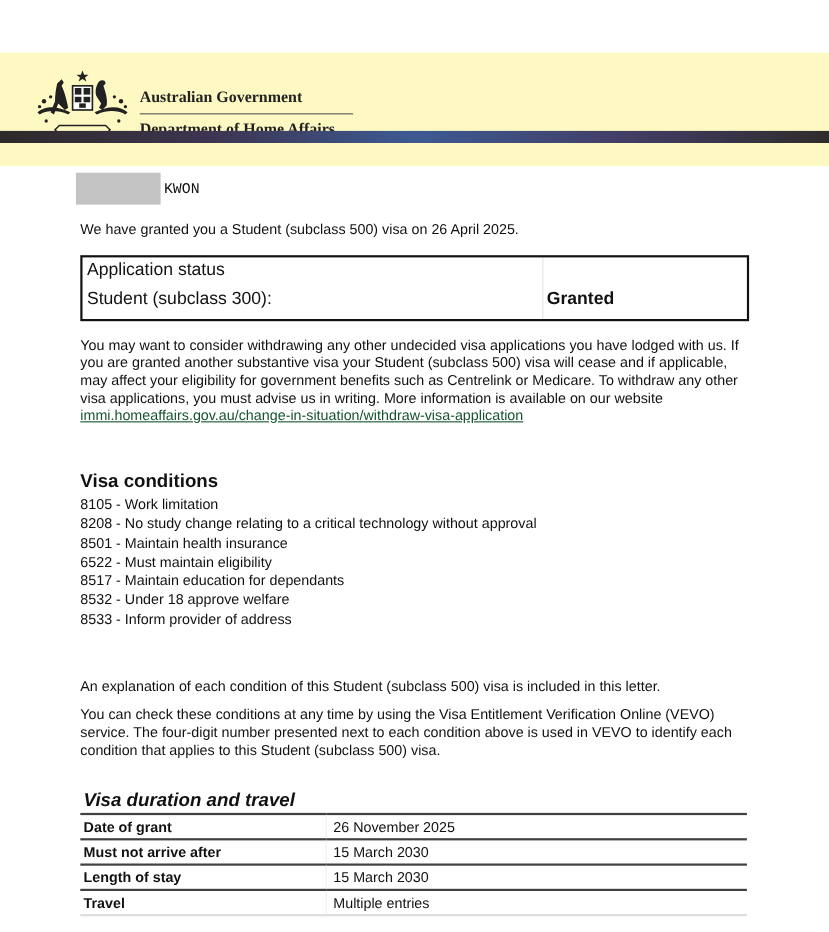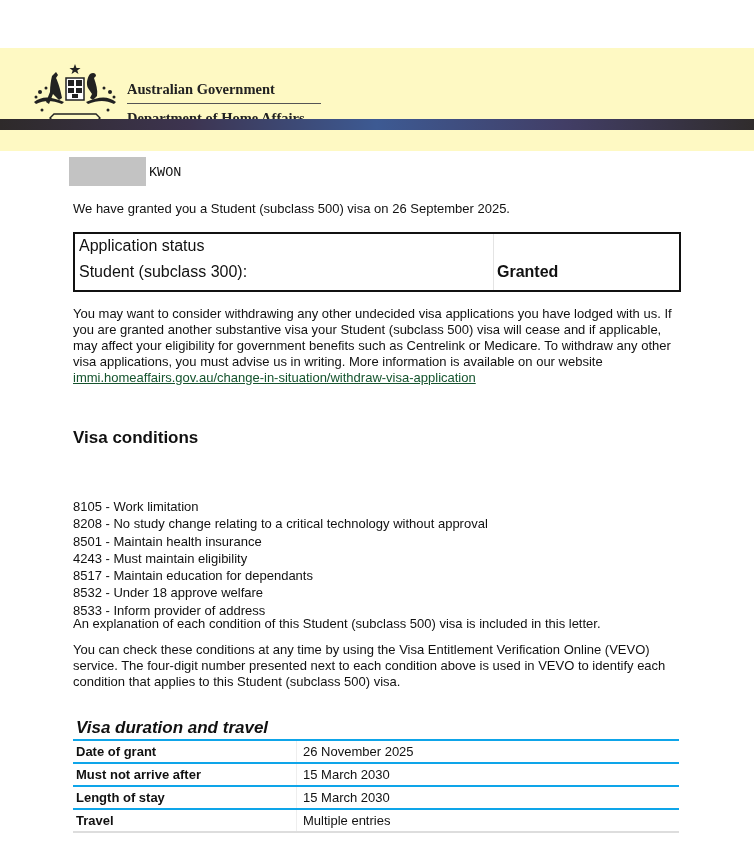--- a/index.html
+++ b/index.html
@@ -38,29 +38,29 @@
       border: 2px solid #111; border-bottom-width: 2px; border-right-width: 2px;
     }
     .status-box .title { position: absolute; left: 4px; top: 3px; font-size: 16px; font-weight: normal; }
     .status-box .visa { position: absolute; left: 4px; top: 29px; font-size: 16px; }
     .status-box .granted { position: absolute; left: 422px; top: 29px; font-size: 16px; font-weight: bold; }
     .status-box .vline { position: absolute; left: 418px; top: 0; height: 100%; width: 0; border-left: 1px solid #bbb; opacity: 0.4; }
     .withdraw { top: 306px; width: 600px; }
     .withdraw a { color: #14532d; text-decoration: underline; }
     .h2 { position: absolute; left: 73px; font-size: 17px; font-weight: bold; }
     .cond-title { top: 428px; }
-    .cond-list { position: absolute; left: 73px; top: 450px; font-size: 13px; line-height: 17.3px; margin-top: 48px; }
+    .cond-list { position: absolute; left: 73px; top: 450px; font-size: 13px; line-height: 17.3px; }
     .explain { top: 616px; }
     .vevo { top: 642px; width: 620px; }
     .dur-title { top: 718px; left: 76px; font-style: italic; }
     .dur-table {
       position: absolute; left: 73px; top: 739px; width: 606px;
       border-collapse: collapse; font-size: 13px;
     }
-    .dur-table td { height: 21px; padding: 0 0 0 3px; border-top: 2px solid #0ea5e9; }
+    .dur-table td { height: 21px; padding: 0 0 0 3px; border-top: 2px solid #404040; }
     .dur-table tr:last-child td { border-bottom: 2px solid #ddd; }
     .dur-table td.k { font-weight: bold; width: 220px; border-right: 1px solid #eee; }
     .dur-table td.v { padding-left: 6px; }
   </style>
 </head>
 <body>
 
 <div class="header">
   <svg class="crest" viewBox="0 0 94 70">
     <g fill="#222">
@@ -98,37 +98,37 @@
     <div class="dept">Department of Home Affairs</div>
   </div>
 </div>
 <div class="band"></div>
 
 <div class="name-row">
   <div class="redact"></div>
   <span class="surname">KWON</span>
 </div>
 
-<div class="p grant-line">We have granted you a Student (subclass 500) visa on 26 September 2025.</div>
+<div class="p grant-line">We have granted you a Student (subclass 500) visa on 26 April 2025.</div>
 
 <div class="status-box">
   <div class="vline"></div>
   <div class="title">Application status</div>
   <div class="visa">Student (subclass 300):</div>
   <div class="granted">Granted</div>
 </div>
 
 <div class="p withdraw"><span>You may want to consider withdrawing any other undecided visa applications you have lodged with us. If you are granted another substantive visa your Student (subclass 500) visa will cease and if applicable, may affect your eligibility for government benefits such as Centrelink or Medicare. To withdraw any other visa applications, you must advise us in writing. More information is available on our website </span><a href="#">immi.homeaffairs.gov.au/change-in-situation/withdraw-visa-application</a></div>
 
 <div class="h2 cond-title">Visa conditions</div>
 <div class="cond-list">
   <div>8105 - Work limitation</div>
   <div>8208 - No study change relating to a critical technology without approval</div>
   <div>8501 - Maintain health insurance</div>
-  <div>4243 - Must maintain eligibility</div>
+  <div>6522 - Must maintain eligibility</div>
   <div>8517 - Maintain education for dependants</div>
   <div>8532 - Under 18 approve welfare</div>
   <div>8533 - Inform provider of address</div>
 </div>
 
 <div class="p explain">An explanation of each condition of this Student (subclass 500) visa is included in this letter.</div>
 <div class="p vevo">You can check these conditions at any time by using the Visa Entitlement Verification Online (VEVO) service. The four-digit number presented next to each condition above is used in VEVO to identify each condition that applies to this Student (subclass 500) visa.</div>
 
 <div class="h2 dur-title">Visa duration and travel</div>
 <table class="dur-table">

